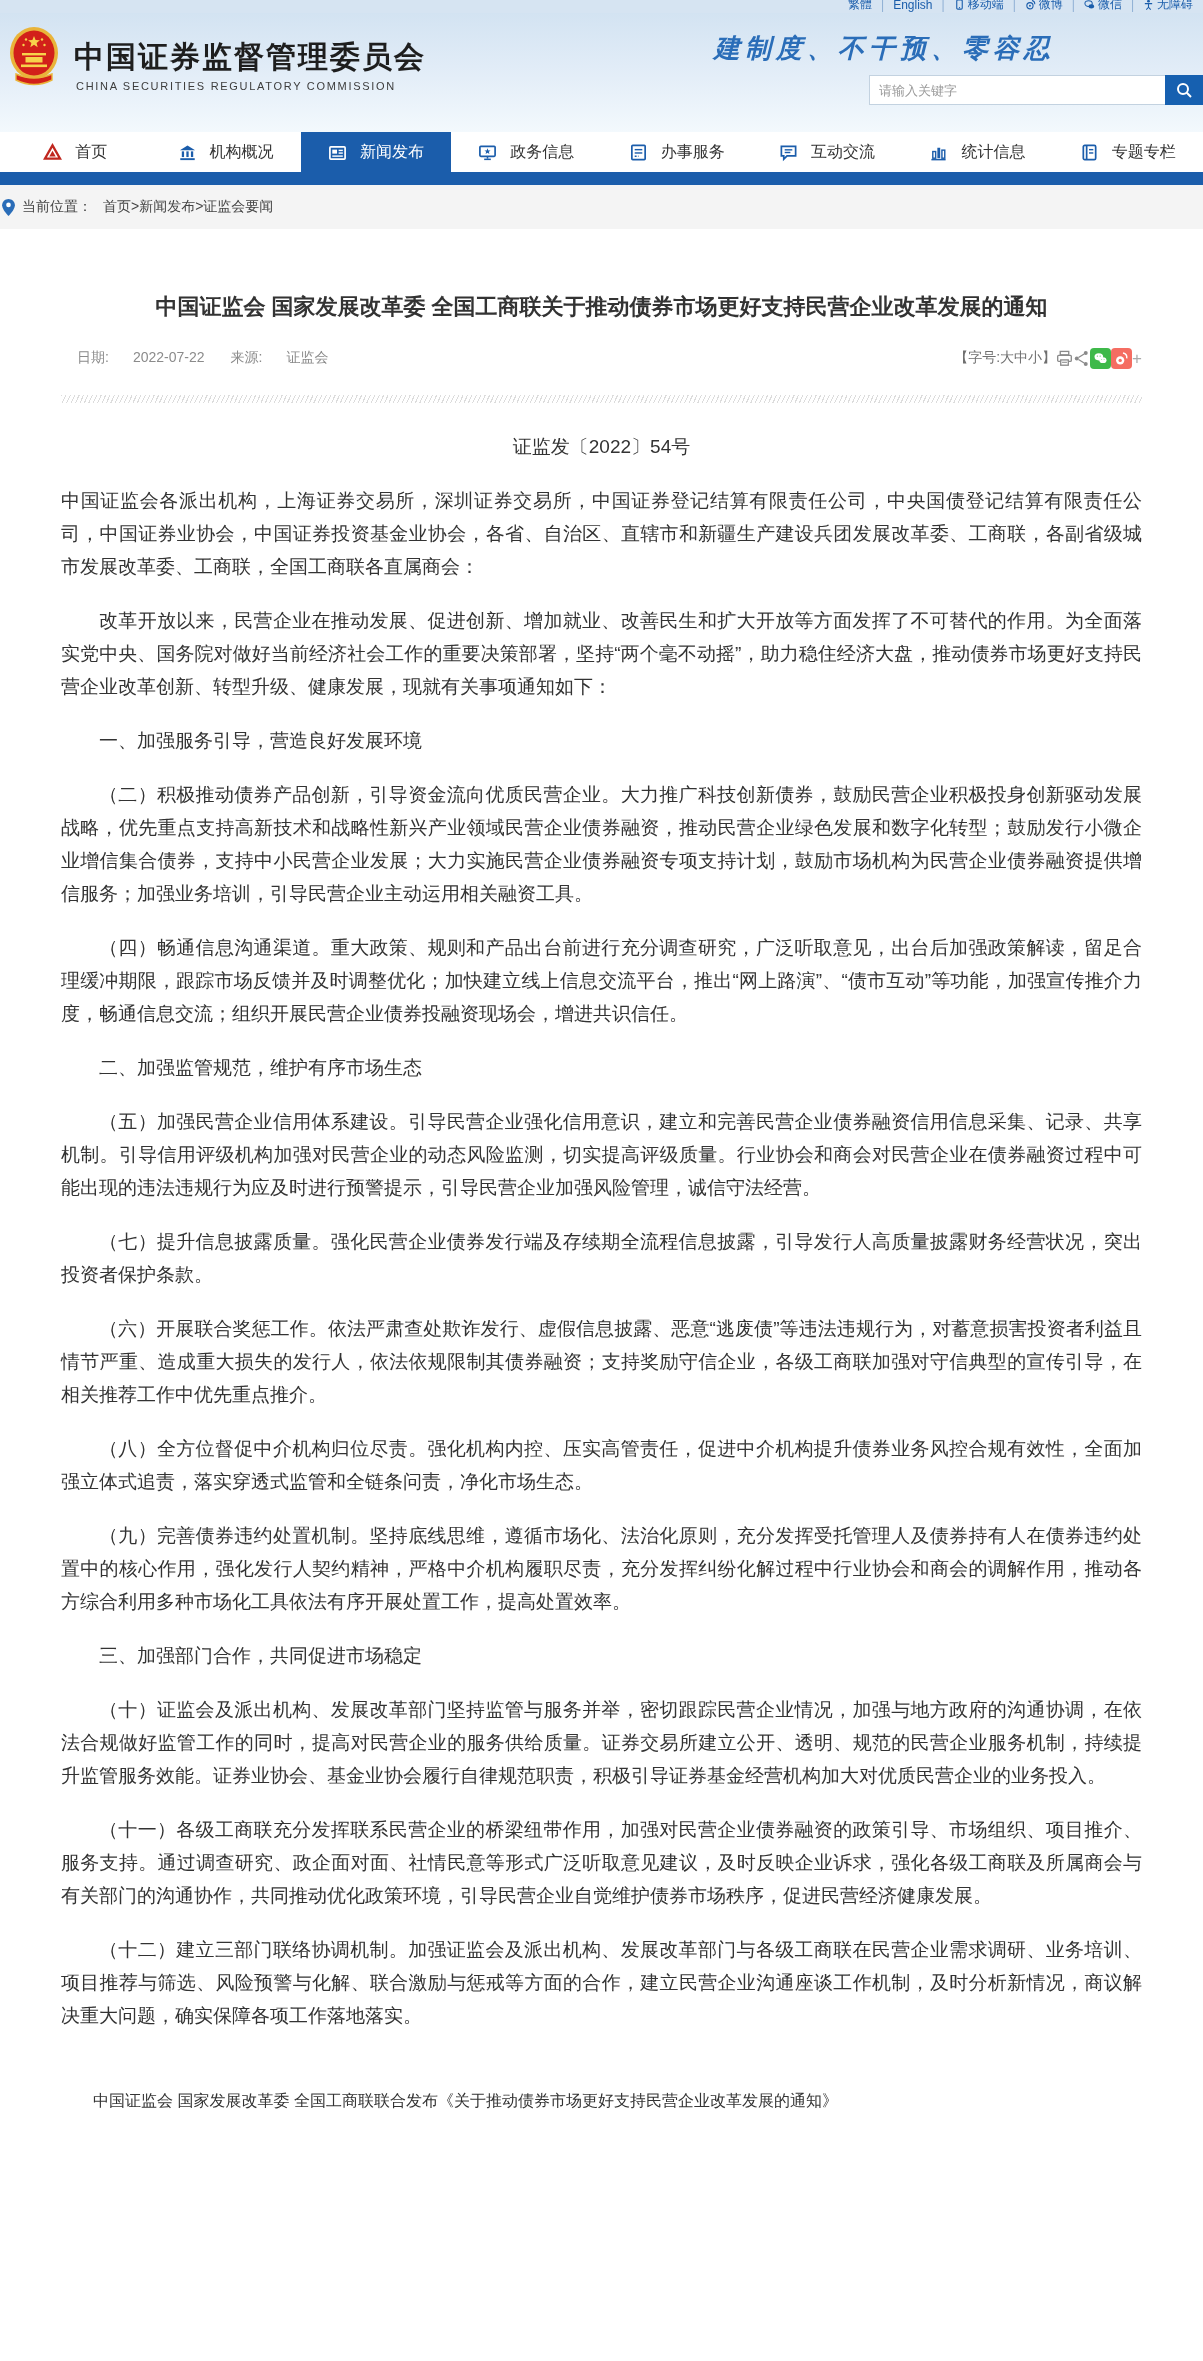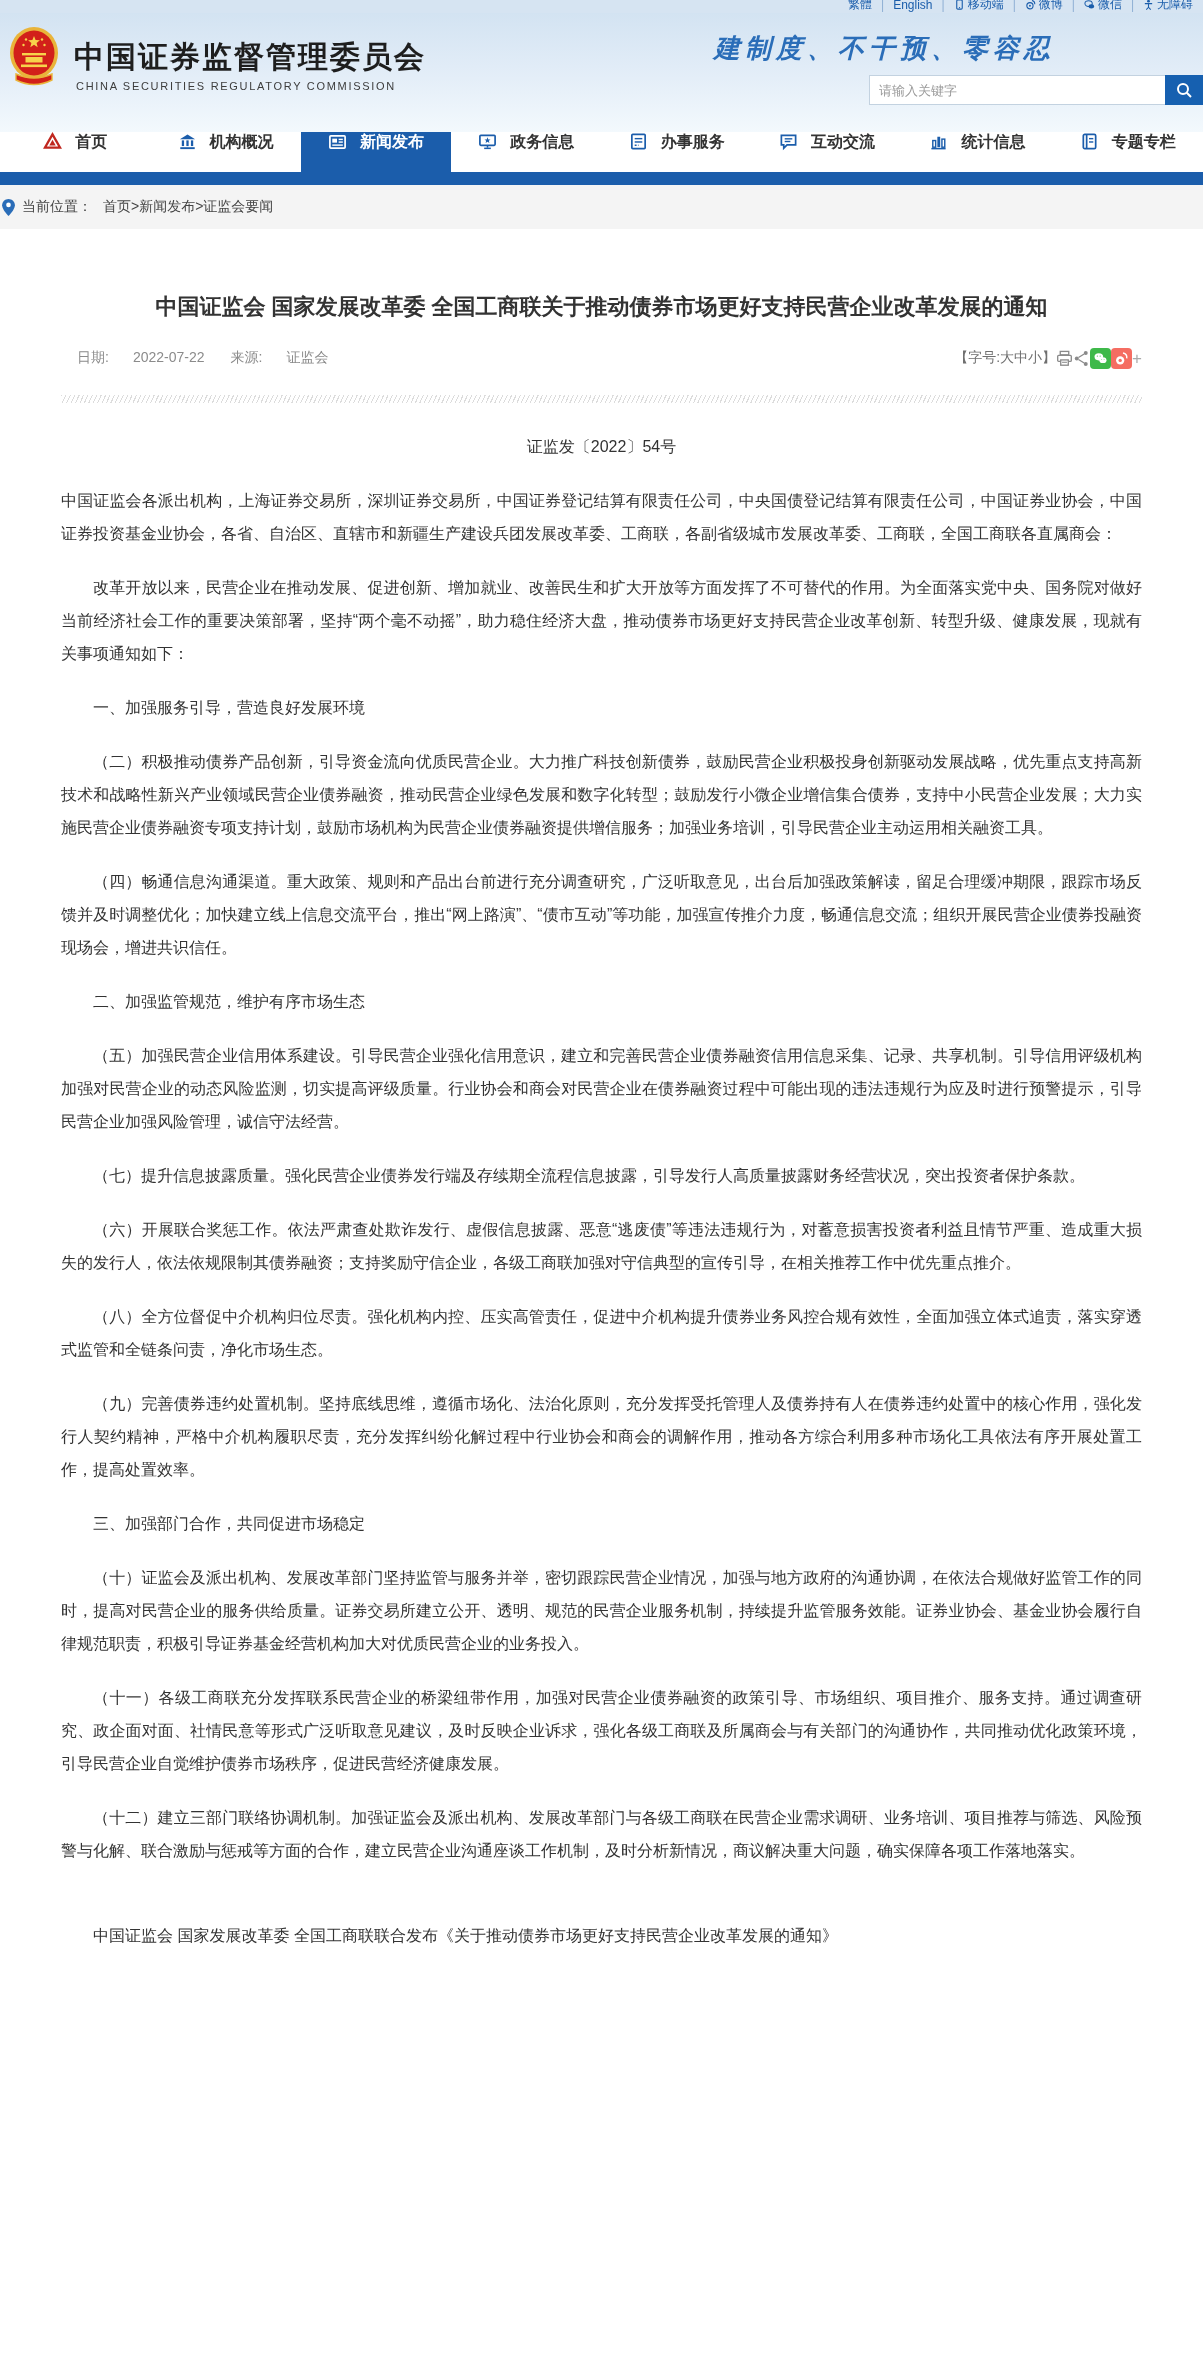--- a/index.html
+++ b/index.html
@@ -19,21 +19,21 @@
   .org-cn { position:absolute; left:74px; top:24px; font-size:30px; font-weight:bold; color:#1e1e1e; letter-spacing:2px; white-space:nowrap; }
   .org-en { position:absolute; left:76px; top:67px; font-size:11px; color:#3c3c3c; letter-spacing:1.7px; white-space:nowrap; }
   .slogan { position:absolute; right:148px; top:18px; font-size:26px; color:#2a6db8; font-family:"DejaVu Serif","Liberation Serif",serif; font-style:italic; font-weight:bold; letter-spacing:5px; white-space:nowrap; }
   .searchbar { position:absolute; right:0; top:62px; display:flex; align-items:center; }
   .search-input { width:296px; height:30px; border:1px solid #c3d2e0; border-right:none; padding:0 9px; font-size:13px; color:#333; outline:none; }
   .search-input::placeholder { color:#9a9a9a; }
   .search-btn { width:38px; height:30px; background:#1660b0; border:none; display:flex; align-items:center; justify-content:center; cursor:pointer; }
 
   
   .nav { height:40px; background:#fff; display:flex; }
-  .nav-item { flex:1; display:flex; justify-content:center; gap:13px; font-size:16px; font-weight:700; color:#333; cursor:pointer; white-space:nowrap; }
+  .nav-item { flex:1; display:flex; align-items:center; justify-content:center; gap:13px; font-size:16px; font-weight:400; color:#333; cursor:pointer; white-space:nowrap; }
   .nav-item .nav-ic { width:19px; height:19px; color:#1b5dab; flex:none; }
   .nav-item.active { background:#1b5dab; color:#fff; }
   .nav-item.active .nav-ic { color:#fff; }
   .nav-item .nav-ic.logo-red { color:#c0271f; }
   .nav-underline { height:13px; background:#1b5dab; }
 
   
   .breadcrumb { height:44px; background:#f4f4f4; display:flex; align-items:center; padding-left:2px; font-size:14px; color:#454545; gap:7px; }
   .crumb-label { margin-right:4px; }
 
@@ -47,21 +47,21 @@
   .size-btn { cursor:pointer; color:#6f6f6f; }
   .tool-ic { width:17px; height:17px; color:#8a8a8a; cursor:pointer; }
   .sq { width:21px; height:21px; border-radius:4px; display:flex; align-items:center; justify-content:center; cursor:pointer; }
   .sq.wechat { background:#3eb94a; }
   .sq.weibo { background:#f56d62; }
   .plus-btn { font-size:17px; color:#a9a9a9; cursor:pointer; line-height:1; }
 
   .hatch-divider { margin-top:26px; height:8px;
     background:repeating-linear-gradient(115deg,#dcdcdc 0px,#dcdcdc 1px,transparent 1px,transparent 4px); }
 
-  .article-body { margin-top:27px; font-size:16px; line-height:33px; color:#333; text-align:justify; }
+  .article-body { margin-top:27px; font-size:19px; line-height:33px; color:#333; text-align:justify; }
   .article-body p { margin:0 0 21px 0; }
   .article-body p.docnum { text-align:center; text-indent:0; }
   .article-body p.addressee { text-indent:0; }
   .article-body p.para, .article-body p.sec-heading { text-indent:2em; }
   .footer-link { margin-top:54px; font-size:16px; line-height:30px; color:#333; text-indent:2em; cursor:pointer; }
 </style>
 </head>
 <body>
 
 <div class="page">

